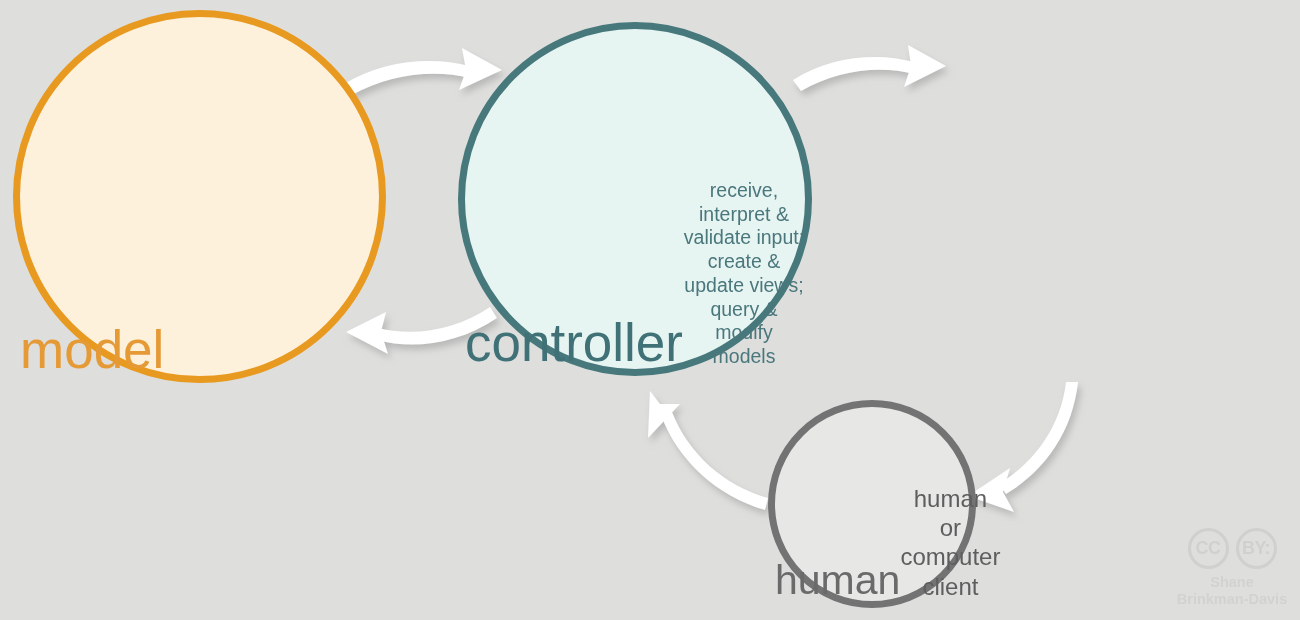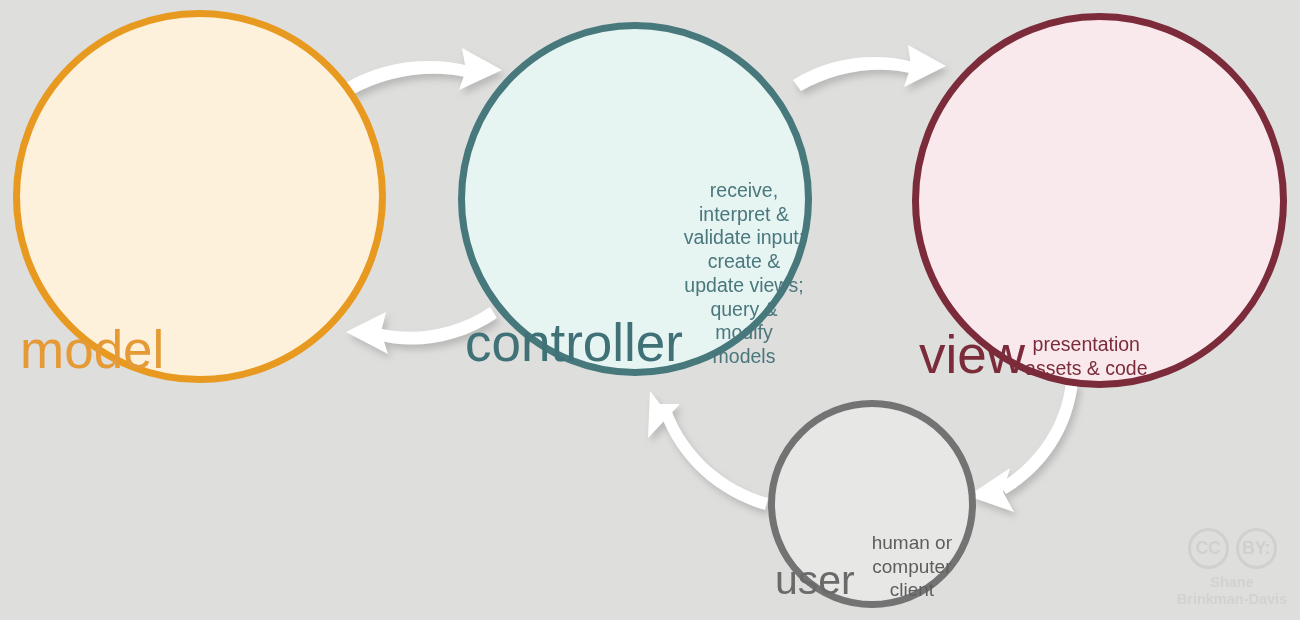--- a/index.html
+++ b/index.html
@@ -112,21 +112,21 @@
     background: #e7e7e6;
     border: 7px solid #737373;
   }
   #node-user .title {
     margin-top: 32px;
     font-size: 41px;
     color: #6a6a6a;
   }
   #node-user .desc {
     margin-top: 6px;
-    font-size: 19px;
+    font-size: 24px;
     color: #5e5e5e;
   }
 
   
   #attribution {
     position: absolute;
     left: 1172px;
     top: 528px;
     width: 120px;
     display: flex;
@@ -206,28 +206,23 @@
     <div class="title">model</div>
   </div>
 
   <div class="node" id="node-controller">
     <div class="title">controller</div>
     <div class="desc">receive, interpret &amp; validate input;
 create &amp; update views;
 query &amp; modify models</div>
   </div>
 
-  <div class="node" id="node-view">
-    <div class="title">view</div>
-    <div class="desc">presentation
-assets &amp; code</div>
-  </div>
 
   <div class="node" id="node-user">
-    <div class="title">user</div>
+    <div class="title">human</div>
     <div class="desc">human or
 computer client</div>
   </div>
 
   <div id="attribution">
     <div id="cc-badges">
       <div class="cc-badge">CC</div>
       <div class="cc-badge">BY:</div>
     </div>
     <div id="attrib-name">Shane

